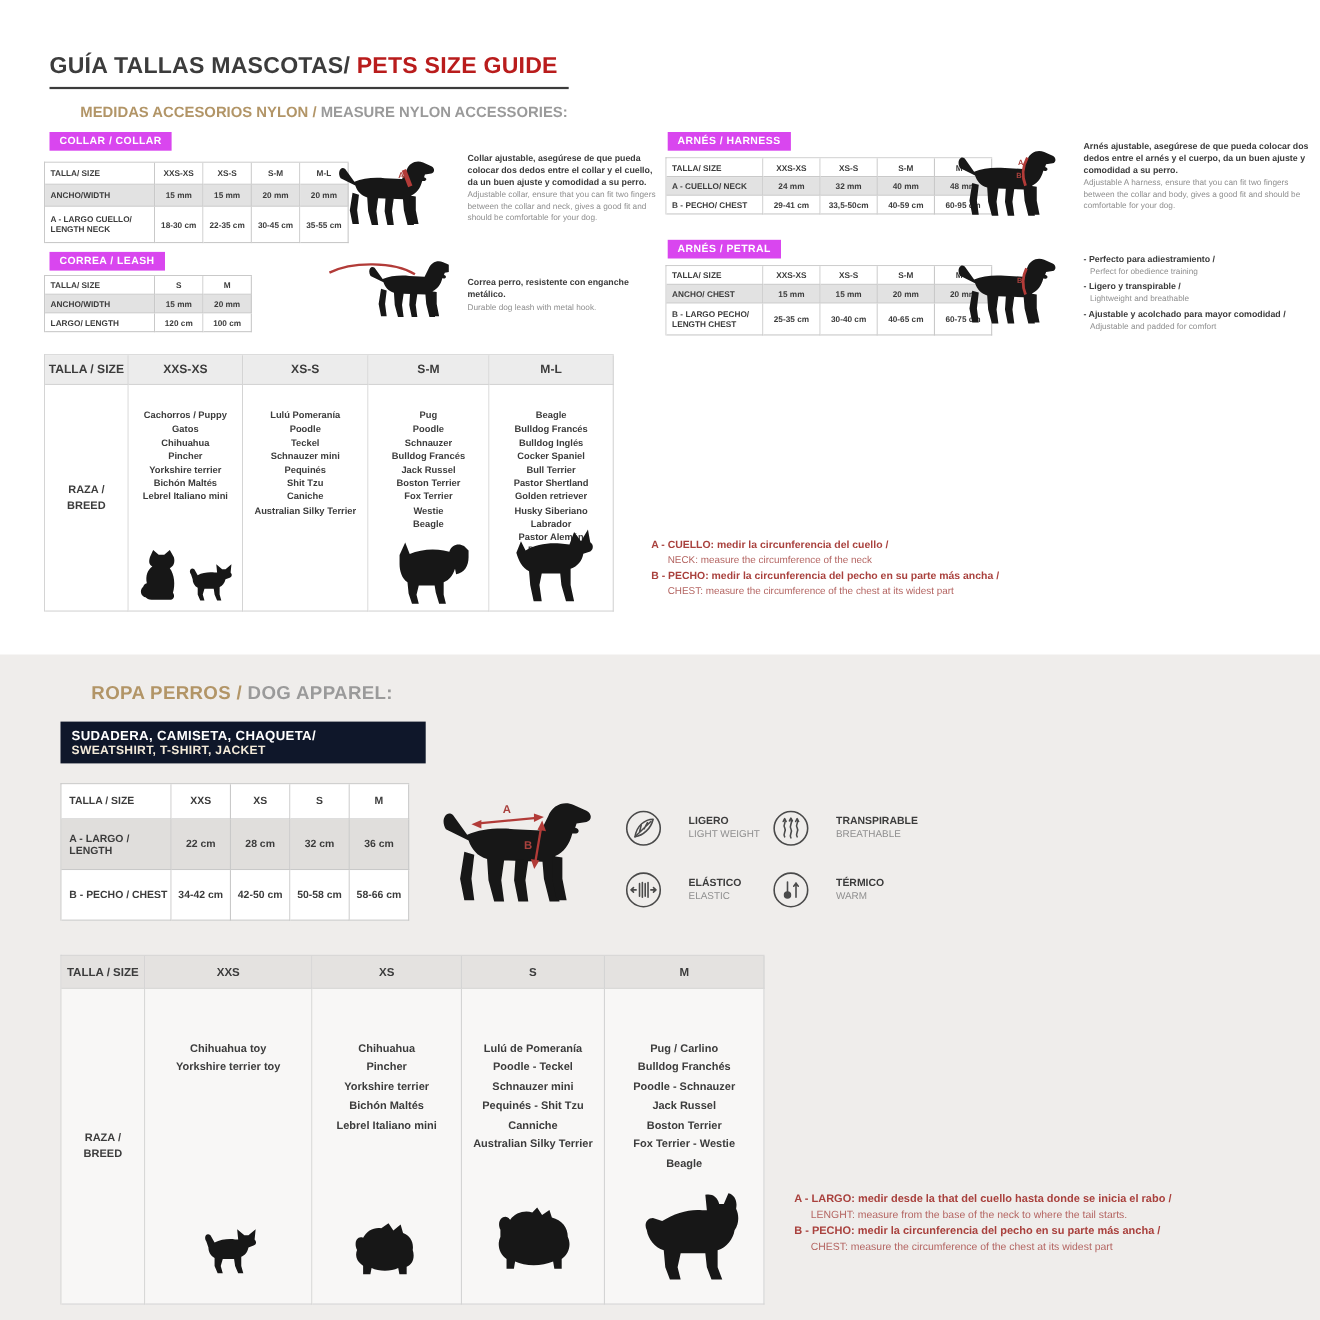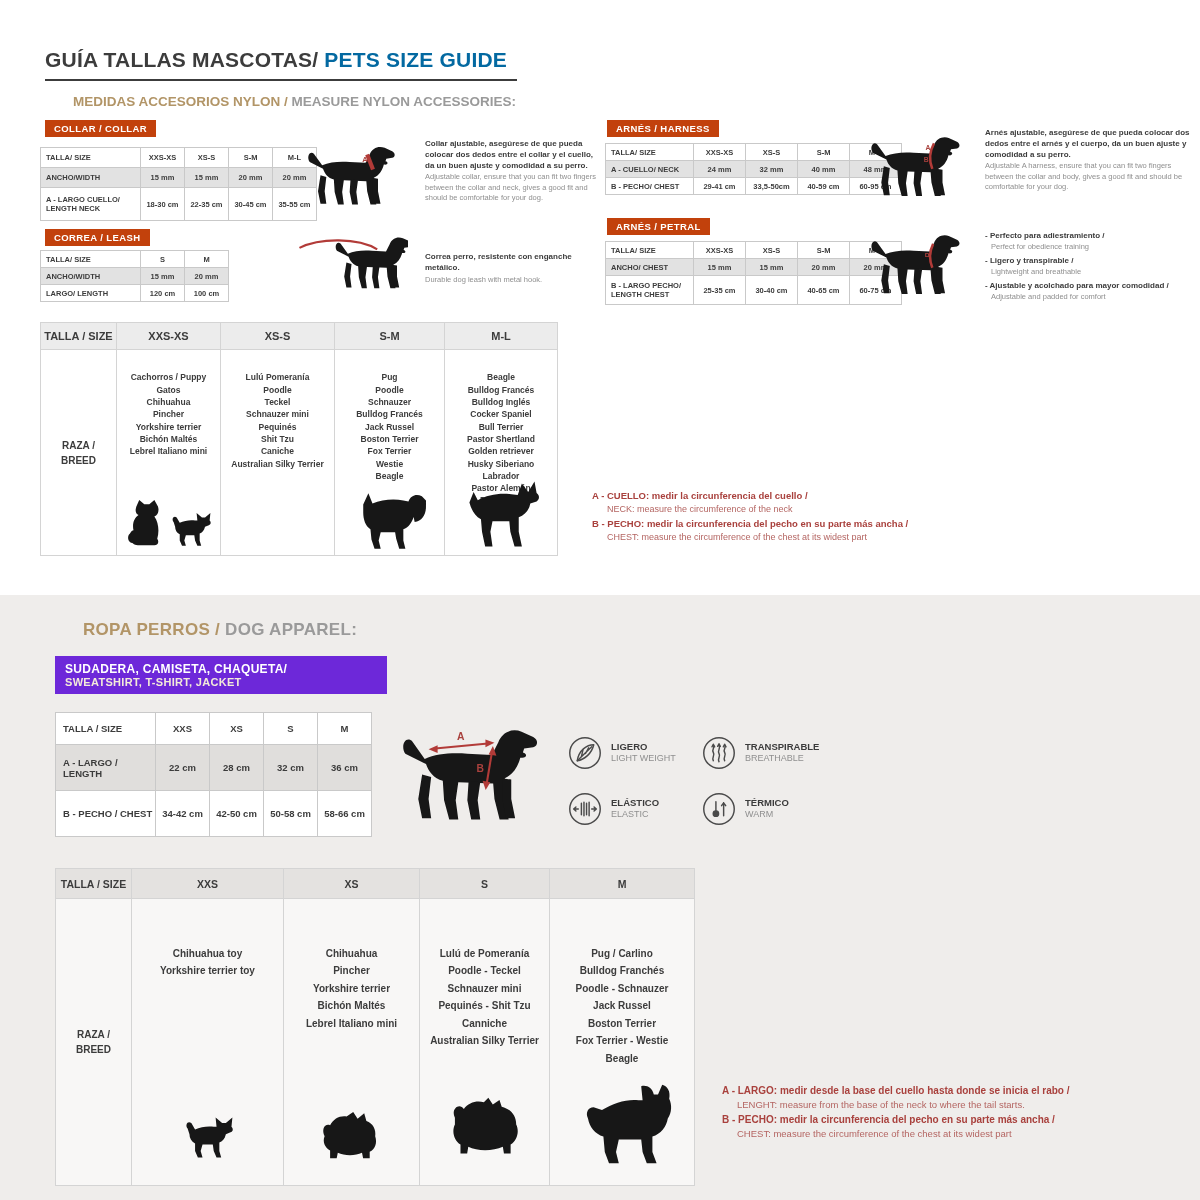--- a/index.html
+++ b/index.html
@@ -1,24 +1,24 @@
 <!DOCTYPE html>
 <html><head>
 <meta charset="utf-8">
 <style>
   html,body{margin:0;padding:0;}
   .page{position:relative;width:1200px;height:1200px;background:#ffffff;font-family:"Liberation Sans",sans-serif;overflow:hidden;color:#3c3c3c;}
   .abs{position:absolute;}
   
   .main-title{left:45px;top:48px;font-size:21px;font-weight:bold;letter-spacing:.2px;border-bottom:2px solid #3c3c3c;padding-bottom:7px;padding-right:10px;}
-  .main-title .en{color:#0369a1;margin-left:6px;font-weight:bold;}
+  .main-title .en{color:#b91c1c;margin-left:6px;font-weight:bold;}
   .sub-title{left:45px;top:94px;font-size:13.5px;font-weight:bold;}
   .gold{color:#b29567;padding-left:28px;}
   .gray{color:#9a9a9a;}
-  .badge{background:#c2410c;color:#fff;font-weight:bold;font-size:9.5px;padding:3px 9px;letter-spacing:.4px;white-space:nowrap;}
+  .badge{background:#d946ef;color:#fff;font-weight:bold;font-size:9.5px;padding:3px 9px;letter-spacing:.4px;white-space:nowrap;}
   
   .tbl{display:grid;border-left:1px solid #c9c9c9;border-top:1px solid #c9c9c9;background:#fff;}
   .tbl>div{border-right:1px solid #c9c9c9;border-bottom:1px solid #c9c9c9;display:flex;align-items:center;justify-content:center;text-align:center;font-size:7.5px;font-weight:bold;line-height:1.2;padding:2px 2px;background:#fff;}
   .tbl>div.lab{justify-content:flex-start;text-align:left;padding-left:5px;}
   .tbl>div.band{background:#e2e2e2;}
   
   .note .es{font-size:8px;font-weight:bold;color:#3c3c3c;line-height:1.35;}
   .note .en{font-size:7.5px;color:#8f8f8f;line-height:1.35;margin-top:1px;}
   .bullets .es{font-size:8px;font-weight:bold;color:#3c3c3c;line-height:1.35;}
   .bullets .en{font-size:7.5px;color:#8f8f8f;line-height:1.35;margin:0 0 4px 6px;}
@@ -28,33 +28,33 @@
   
   .btab{display:grid;border-left:1px solid #d4d4d4;border-top:1px solid #d4d4d4;}
   .btab>div{border-right:1px solid #d4d4d4;border-bottom:1px solid #d4d4d4;position:relative;}
   .bh{background:#ececec;display:flex;align-items:center;justify-content:center;font-weight:bold;font-size:11px;}
   .bc{background:#fff;text-align:center;white-space:pre-line;font-size:8.5px;font-weight:bold;line-height:1.45;padding-top:9px;}
   .blab{background:#fff;display:flex;align-items:center;justify-content:center;font-weight:bold;font-size:10px;white-space:pre-line;text-align:center;line-height:1.5;}
   .sil{position:absolute;fill:#171717;}
   
   .bottom-bg{left:0;top:595px;width:1200px;height:605px;background:#efedeb;}
   .ropa-title{left:55px;top:620px;font-size:17px;font-weight:bold;letter-spacing:.3px;}
-  .apparel-badge{left:55px;top:656px;background:#6d28d9;color:#fff;padding:6px 10px;width:312px;}
+  .apparel-badge{left:55px;top:656px;background:#0f172a;color:#fff;padding:6px 10px;width:312px;}
   .apparel-badge .l1{font-size:12px;font-weight:bold;letter-spacing:.3px;}
   .apparel-badge .l2{font-size:11px;font-weight:bold;color:#f3ead9;letter-spacing:.3px;}
   .tbl2{display:grid;border-left:1px solid #c9c9c9;border-top:1px solid #c9c9c9;}
   .tbl2>div{border-right:1px solid #c9c9c9;border-bottom:1px solid #c9c9c9;display:flex;align-items:center;justify-content:center;text-align:center;font-size:9.5px;font-weight:bold;background:#fff;padding:2px;}
   .tbl2>div.lab{justify-content:flex-start;text-align:left;padding-left:7px;}
   .tbl2>div.band{background:#e0dedc;}
   .btab2 .bh{font-size:10.5px;background:#e4e2e0;}
   .btab2 .bc{background:#f8f7f6;font-size:10px;line-height:1.75;padding-top:28px;}
   .btab2 .blab{background:#f8f7f6;}
   .rnote2 .es{font-size:10px;}
   .rnote2 .en{font-size:9.5px;}
-  .feat{display:flex;align-items:center;gap:9px;}
+  .feat{display:flex;align-items:center;gap:24px;}
   .feat .t .es{font-size:9.5px;font-weight:bold;color:#3c3c3c;line-height:1.25;}
   .feat .t .en{font-size:9px;color:#8f8f8f;line-height:1.25;}
   .ficon{stroke:#4a4a4a;fill:none;stroke-width:1.4;stroke-linecap:round;stroke-linejoin:round;}
   .mark{font-family:"Liberation Sans",sans-serif;font-weight:bold;fill:#a9413d;}
   .redstroke{stroke:#b23b38;fill:none;}
   .redfill{fill:#b23b38;}
 </style>
 </head>
 <body>
 
@@ -415,19 +415,19 @@
 Boston Terrier
 Fox Terrier - Westie
 Beagle</span>
       <svg class="sil" style="left:24px;bottom:18px;width:98px;height:86px;" viewBox="0 0 70 60">
           <use href="#frenchie-sil" xlink:href="#frenchie-sil"></use>
         </svg>
     </div>
   </div>
 
   <div class="abs rnote rnote2" style="left:722px;top:1083px;width:450px;">
-    <div class="es">A - LARGO: medir desde la base del cuello hasta donde se inicia el rabo /</div>
+    <div class="es">A - LARGO: medir desde la that del cuello hasta donde se inicia el rabo /</div>
     <div class="en">LENGHT: measure from the base of the neck to where the tail starts.</div>
     <div class="es">B - PECHO: medir la circunferencia del pecho en su parte más ancha /</div>
     <div class="en">CHEST: measure the circumference of the chest at its widest part</div>
   </div>
 
 </div>
 
 </body></html>

